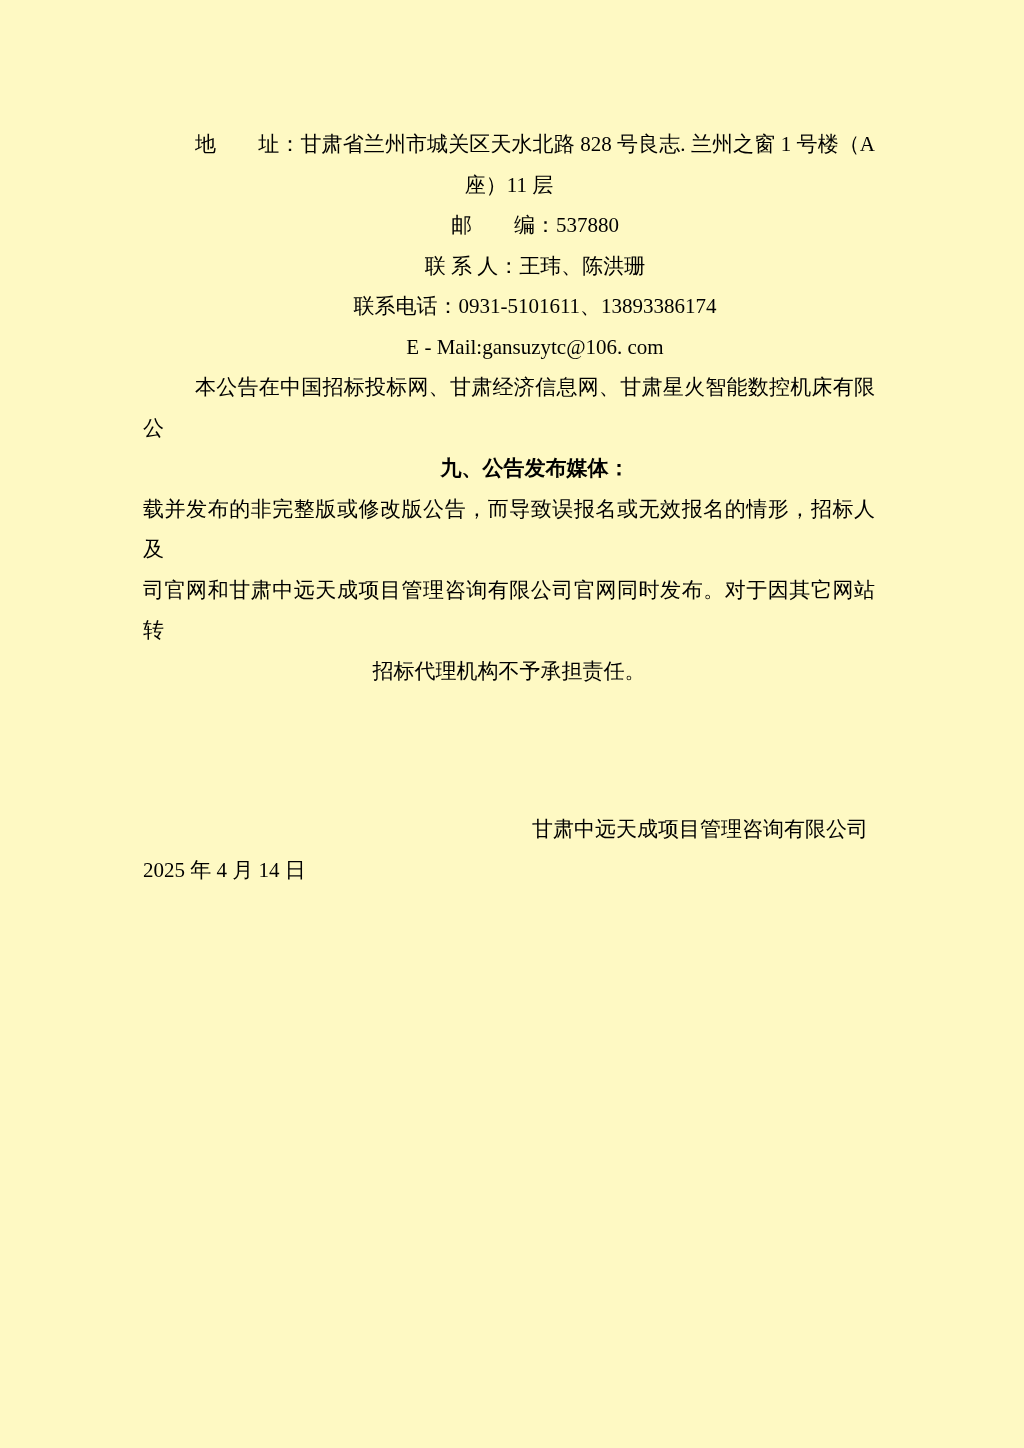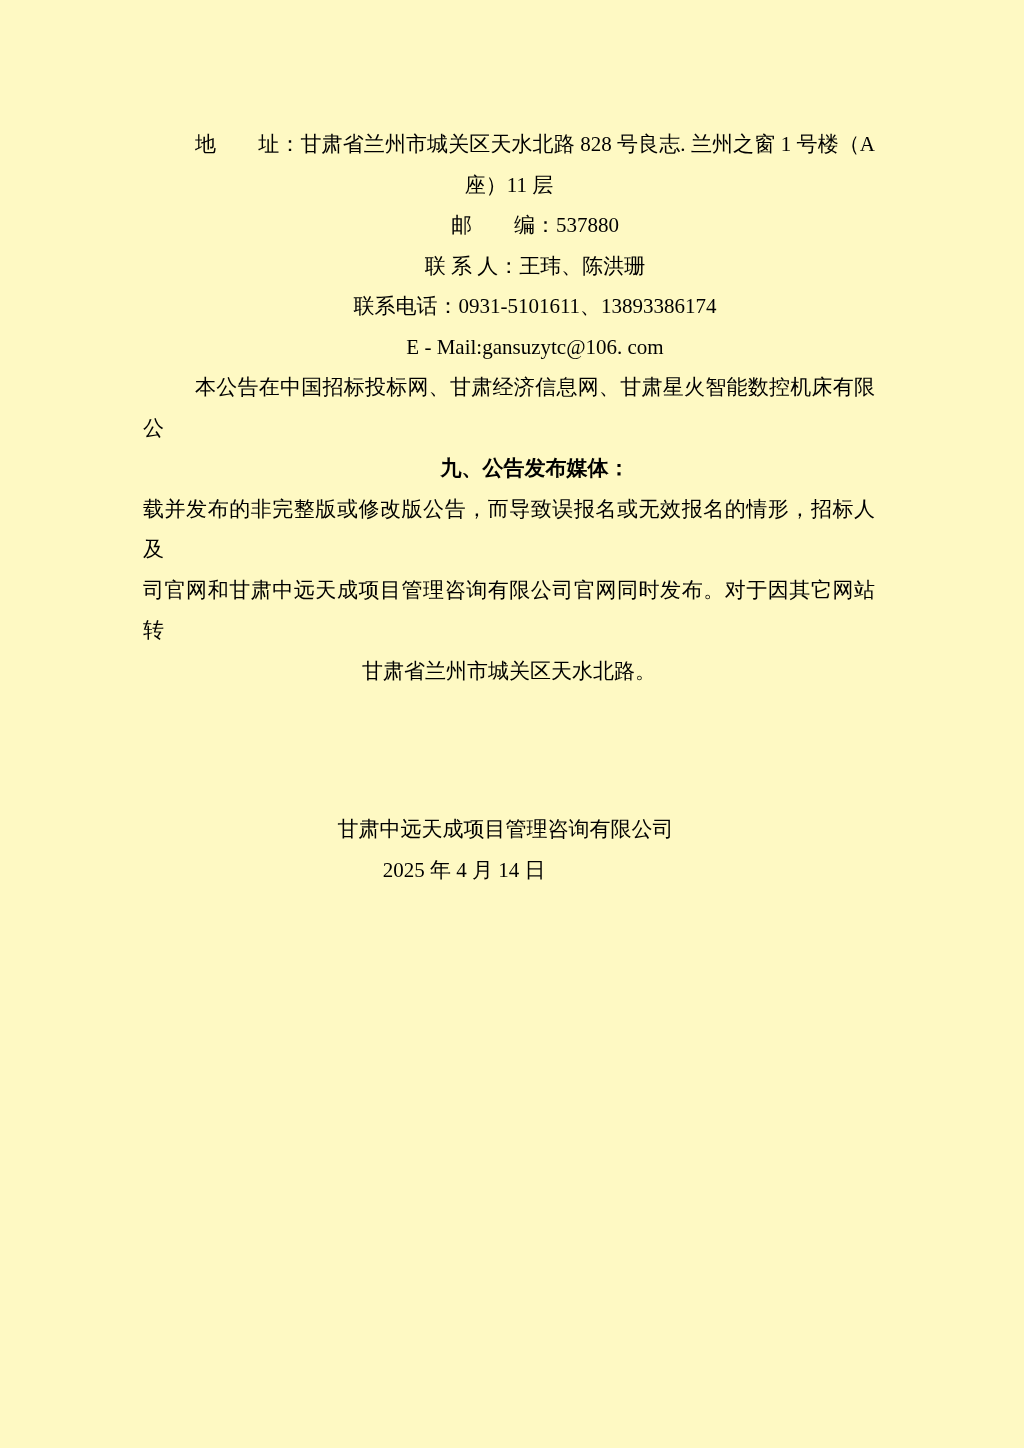--- a/index.html
+++ b/index.html
@@ -35,24 +35,25 @@
     text-align: justify;
     text-align-last: justify;
   }
   .bold {
     font-weight: bold;
   }
   .signature {
     margin-top: 118px;
   }
   .sig-company {
+    text-align: right;
     padding-right: 7px;
   }
   .sig-date {
-    text-align: center;
+    text-align: left;
     padding-right: 90px;
   }
 </style>
 </head>
 <body>
 
 <div class="page">
   <div class="content">
 
     <div class="line indent fill">地　　址：甘肃省兰州市城关区天水北路 828 号良志. 兰州之窗 1 号楼（A</div>
@@ -68,21 +69,21 @@
     <div class="line indent">E - Mail:gansuzytc@106. com</div>
 
     <div class="line indent fill">本公告在中国招标投标网、甘肃经济信息网、甘肃星火智能数控机床有限公</div>
 
     <div class="line indent bold">九、公告发布媒体：</div>
 
     <div class="line fill">载并发布的非完整版或修改版公告，而导致误报名或无效报名的情形，招标人及</div>
 
     <div class="line fill">司官网和甘肃中远天成项目管理咨询有限公司官网同时发布。对于因其它网站转</div>
 
-    <div class="line">甘肃省兰州市城关区天水北路。</div>
+    <div class="line">招标代理机构不予承担责任。</div>
 
     <div class="signature">
       <div class="line sig-company">甘肃中远天成项目管理咨询有限公司</div>
       <div class="line sig-date">2025 年 4 月 14 日</div>
     </div>
 
   </div>
 </div>
 
 </body></html>

